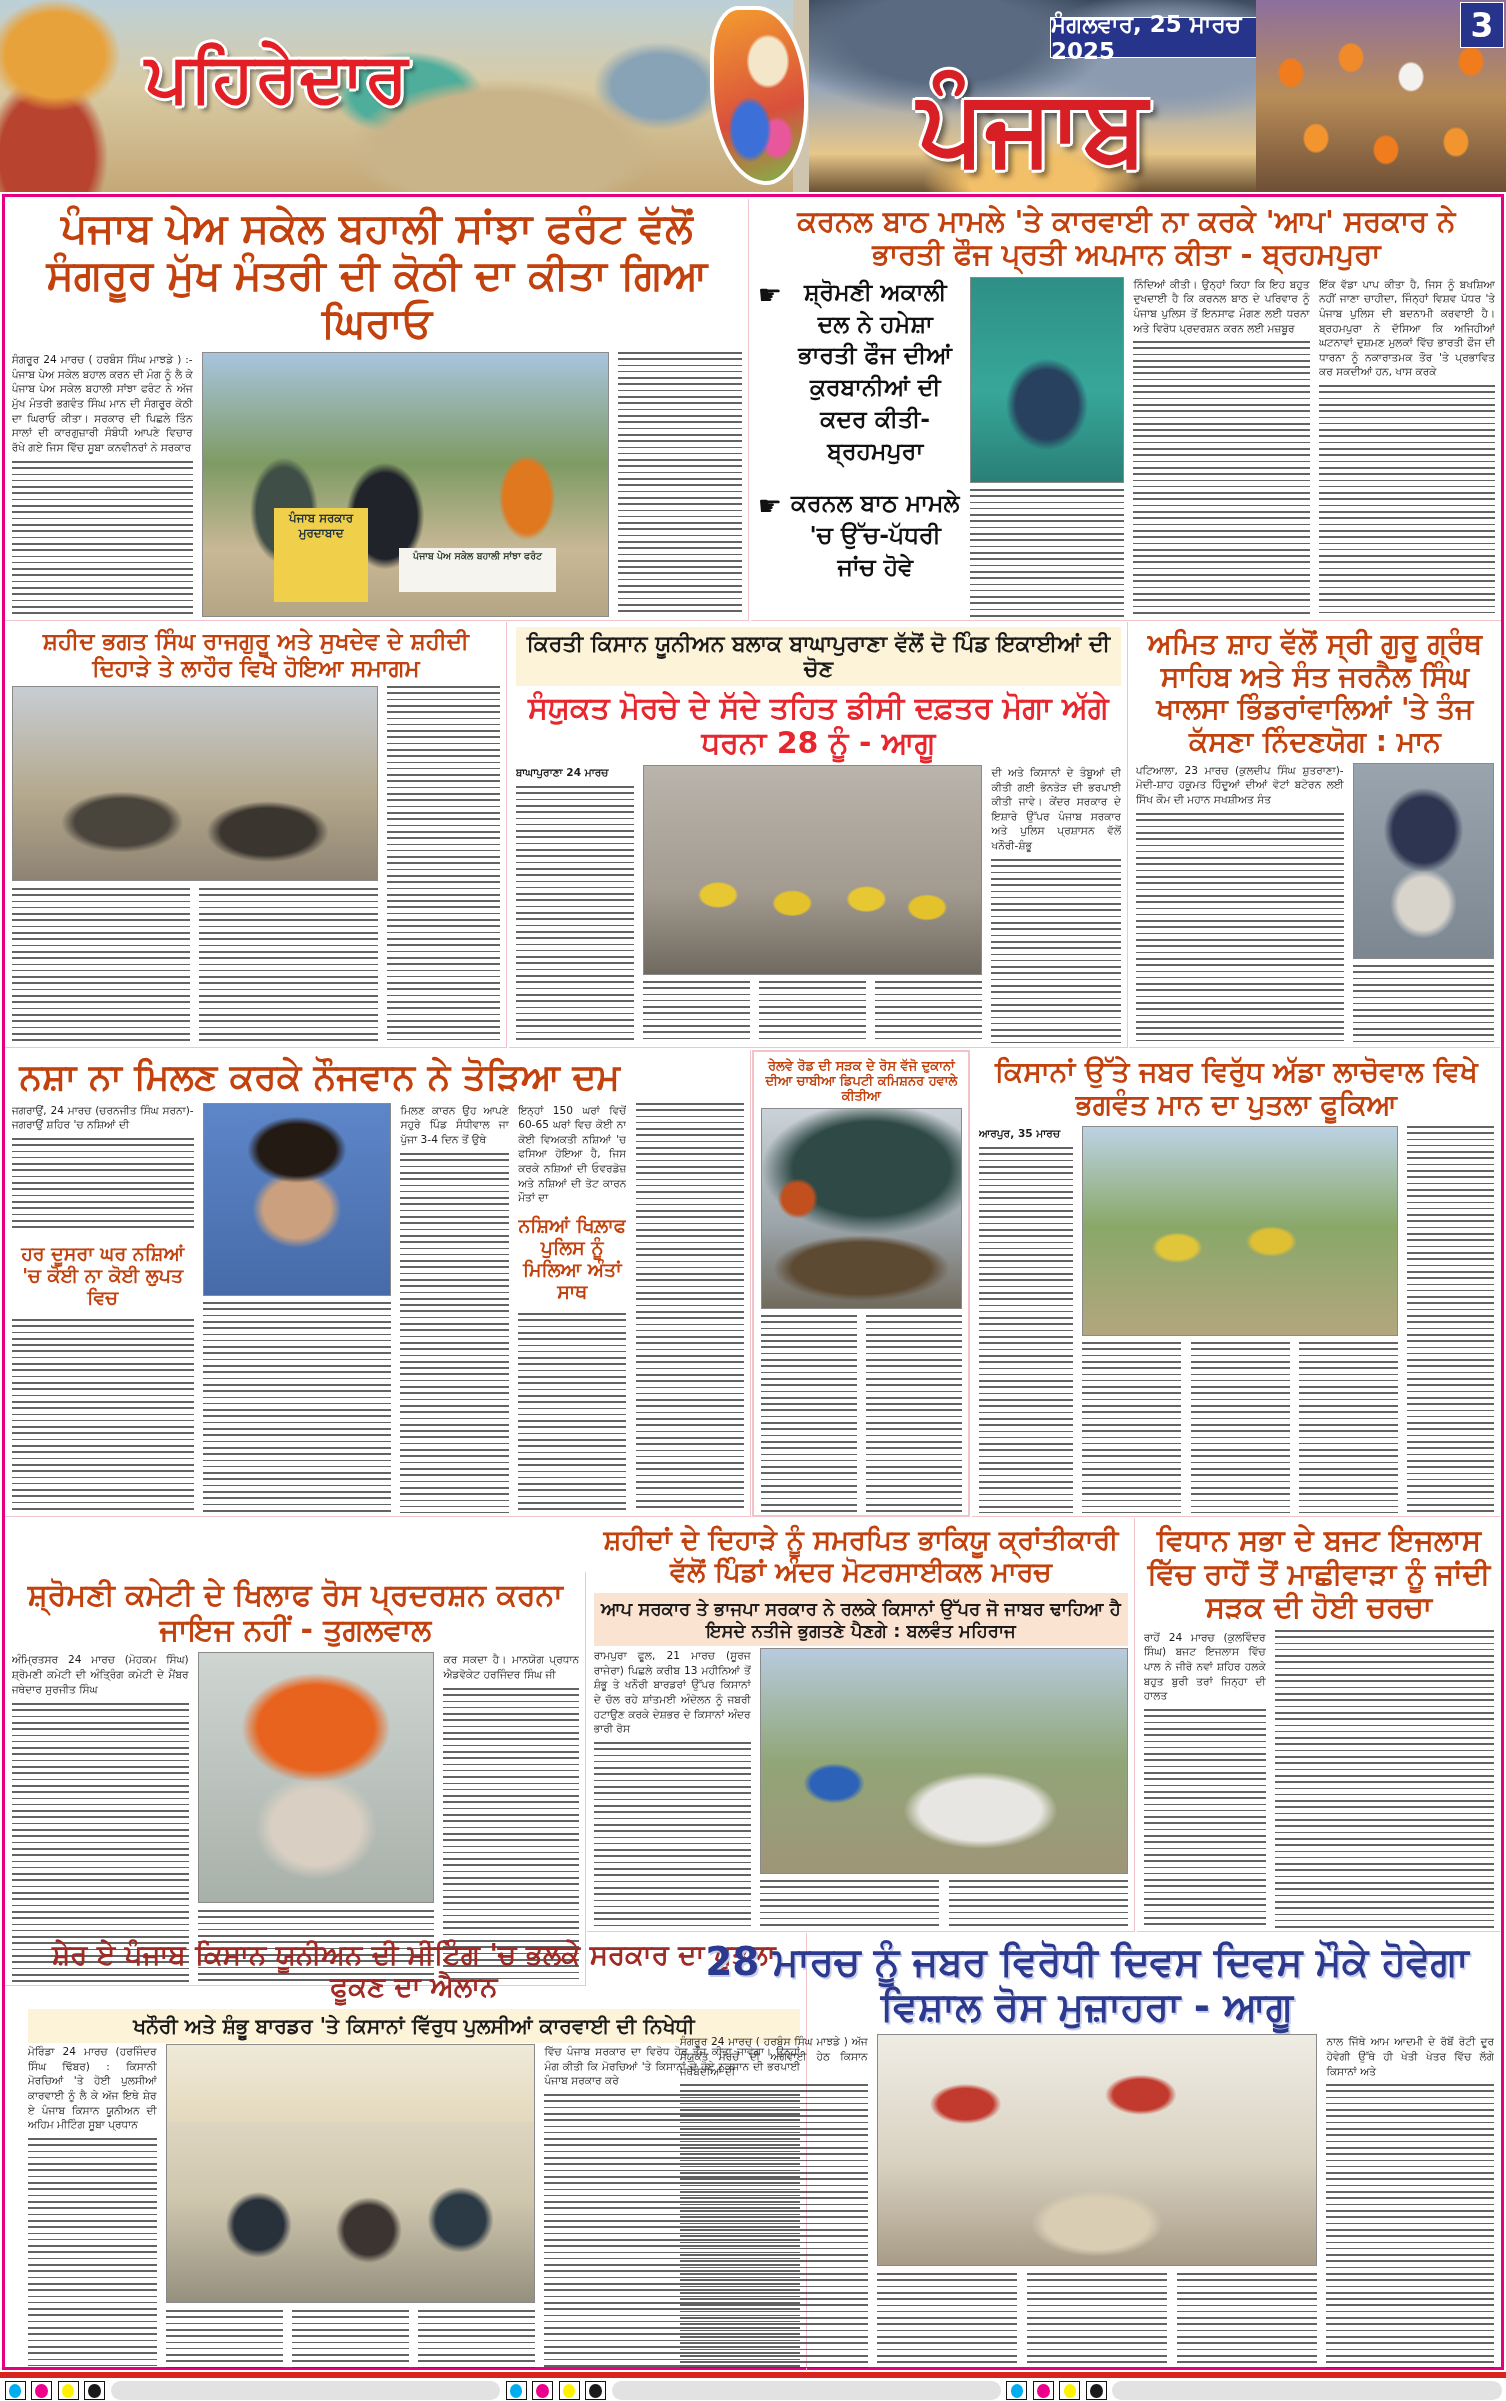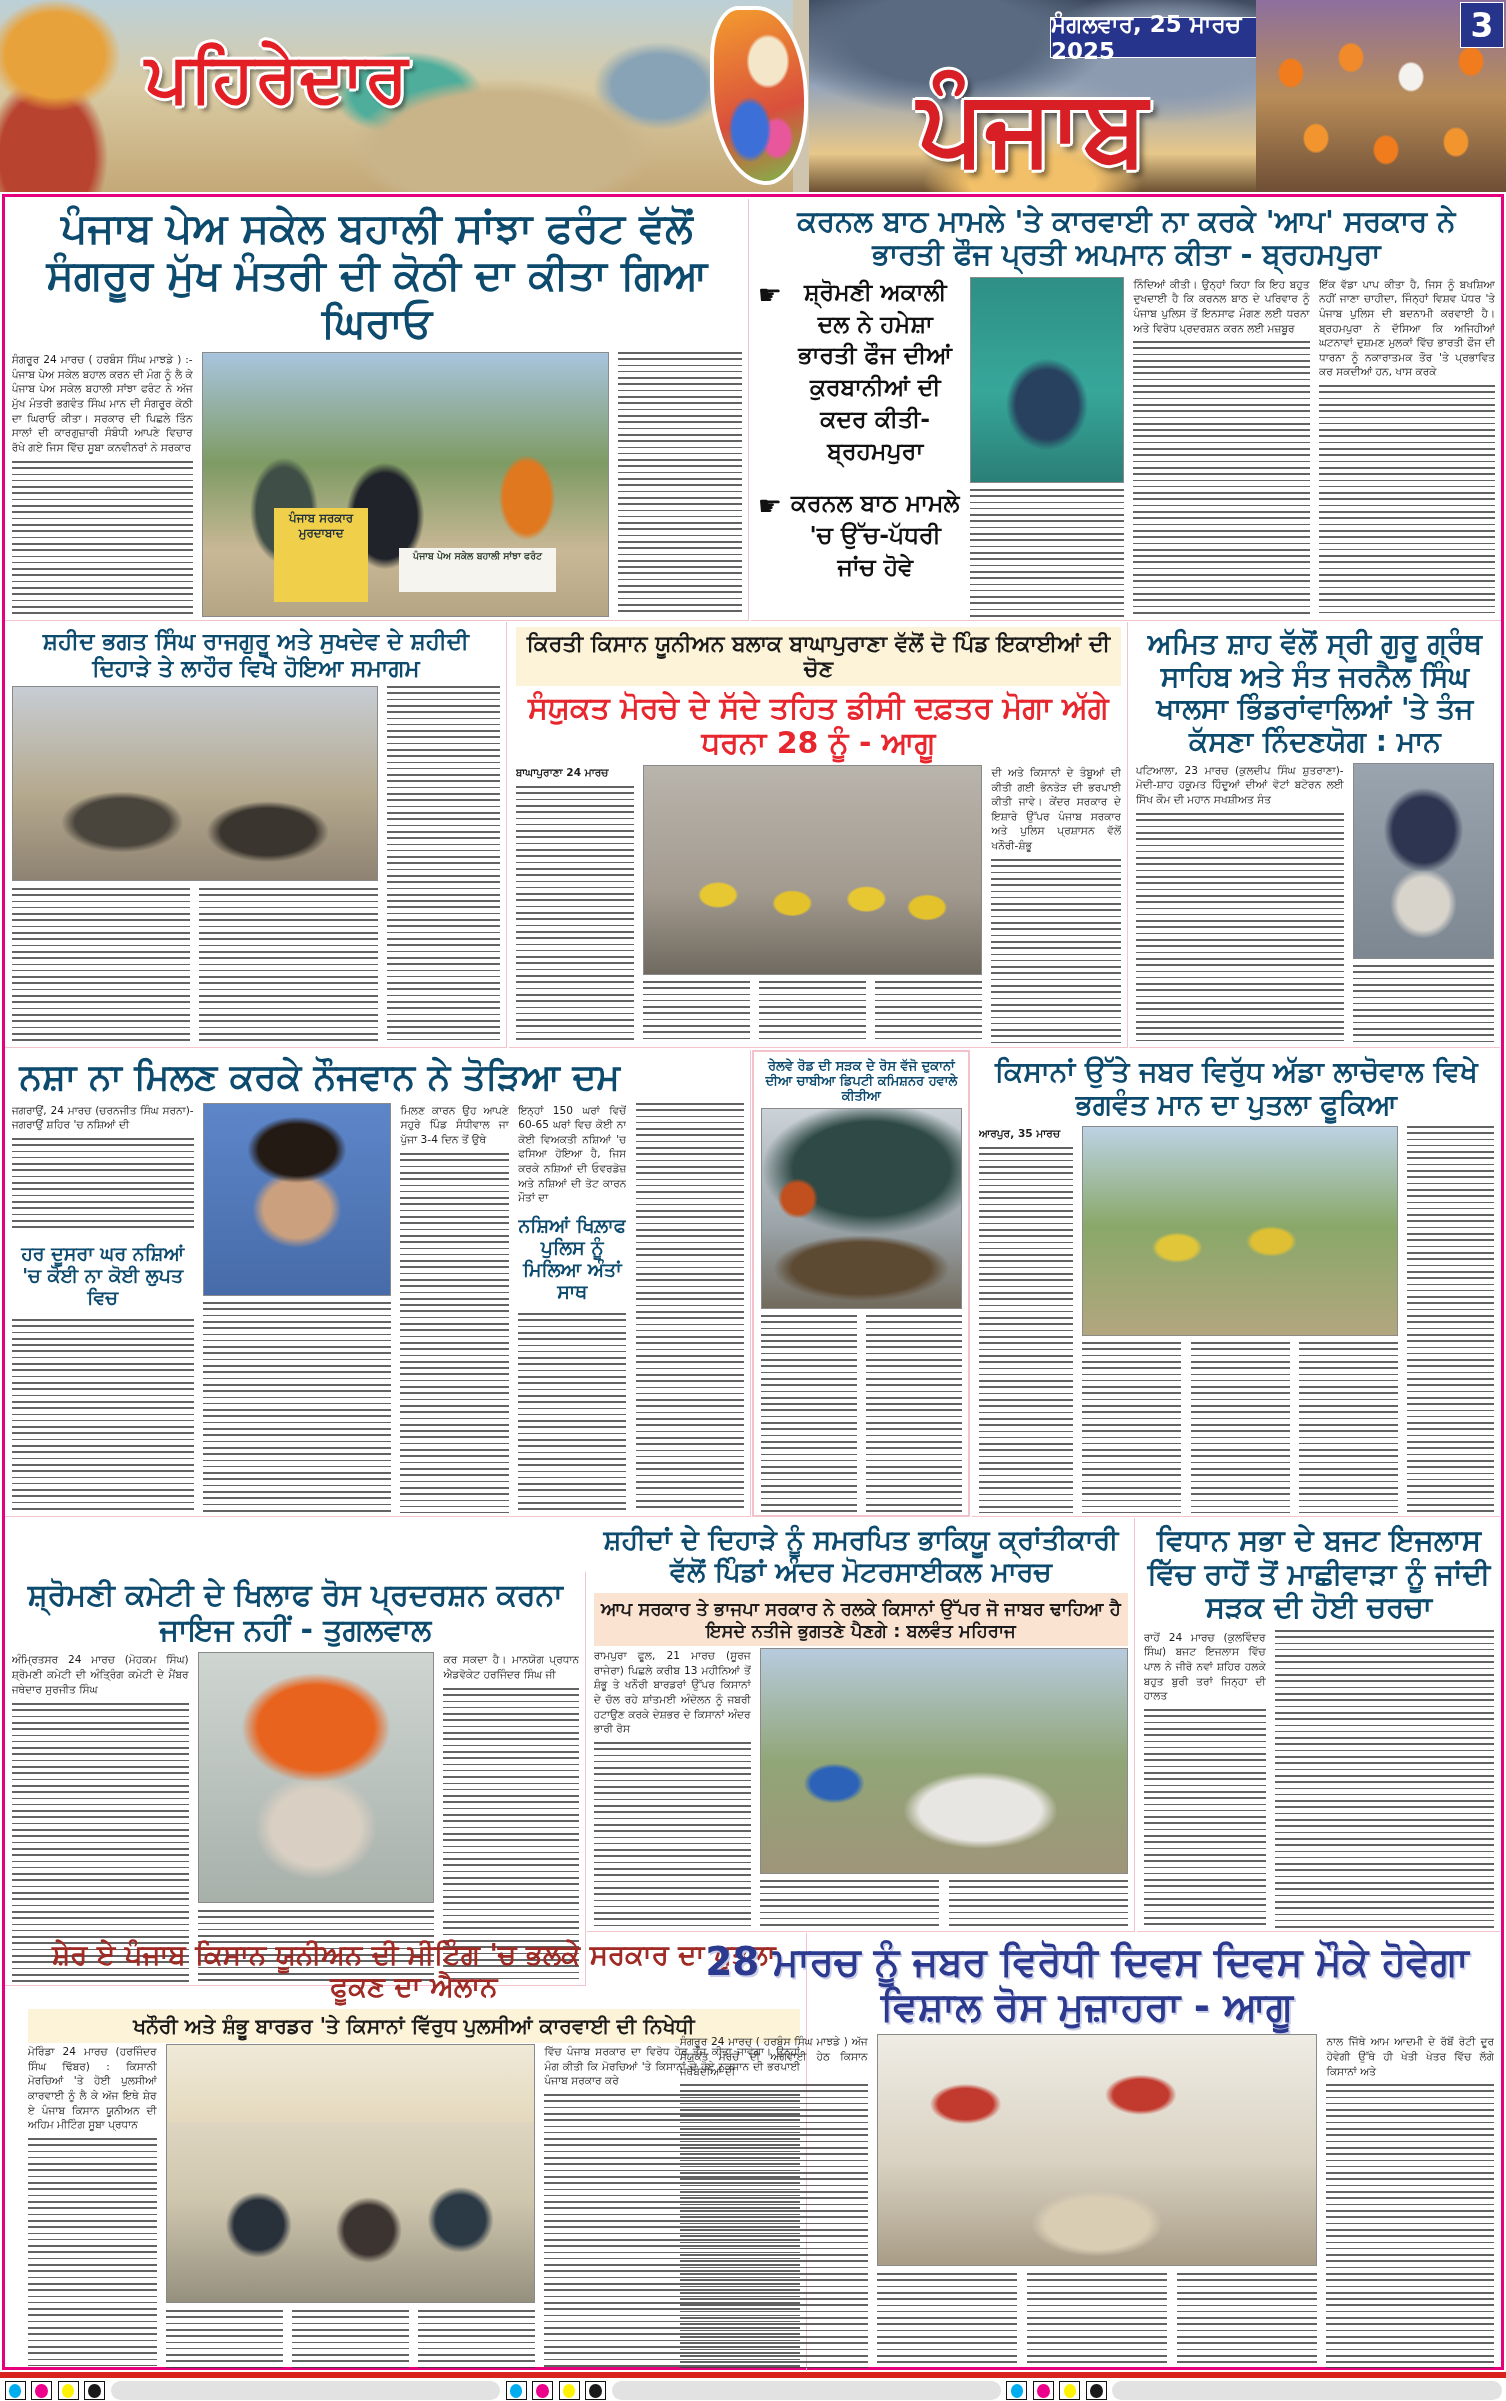--- a/index.html
+++ b/index.html
@@ -55,21 +55,21 @@
       linear-gradient(180deg,#8d6f9e 0%,#b98d58 50%,#6e4e35 100%)}
   .mh-pagenum{position:absolute;left:1460px;top:2.4px;width:44px;height:46px;background:var(--date-box-blue);
     border:1.6px solid #fff;color:#fff;font-size:33px;font-weight:bold;display:flex;align-items:center;justify-content:center}
 
   
   .content{position:absolute;left:2.4px;top:194px;width:1502px;height:2176px;border:3.1px solid var(--page-border-magenta);background:#fff}
 
   .art{padding:3.1px 6.3px;overflow:hidden;display:flex;flex-direction:column}
   .rb{border-right:1.6px solid var(--divider-pink)}
   .bb{border-bottom:1.6px solid var(--divider-pink)}
-  .hl{font-weight:bold;color:#0c4a6e;text-align:center;line-height:1.16;margin:3.1px 0 4.7px}
+  .hl{font-weight:bold;color:#c2410c;text-align:center;line-height:1.16;margin:3.1px 0 4.7px}
   .kicker{background:var(--kicker-cream-bg);font-weight:bold;color:#1a1a1a;text-align:center;padding:4.7px 3.1px;margin:1.6px 0}
   .subbar{background:var(--subhead-peach-bg);font-weight:bold;color:#1a1a1a;text-align:center;padding:4.7px 3.1px;margin:1.6px 0}
   .subbar.cream{background:var(--kicker-cream-bg)}
   .body-txt{font-size:10.6px;line-height:1.38;text-align:justify;color:#1d1d1d}
   .cols{display:flex;gap:9.4px;flex:1;min-height:0}
   .c{flex:1;display:flex;flex-direction:column;gap:6.3px;min-width:0;overflow:hidden}
   .sim{flex:1;min-height:19px;opacity:.8;background:repeating-linear-gradient(to bottom,#3c3c3c 0 1.6px,transparent 1.6px 6.3px)}
   .bullet-item{display:flex;gap:7.9px;font-size:23.6px;font-weight:bold;line-height:1.35;text-align:center;color:#111;margin-bottom:14px}
   .bullet-hand{flex:0 0 auto;font-size:27px}
   .ph{position:relative;overflow:hidden;border:0.8px solid #8a8a8a;flex:0 0 auto}

